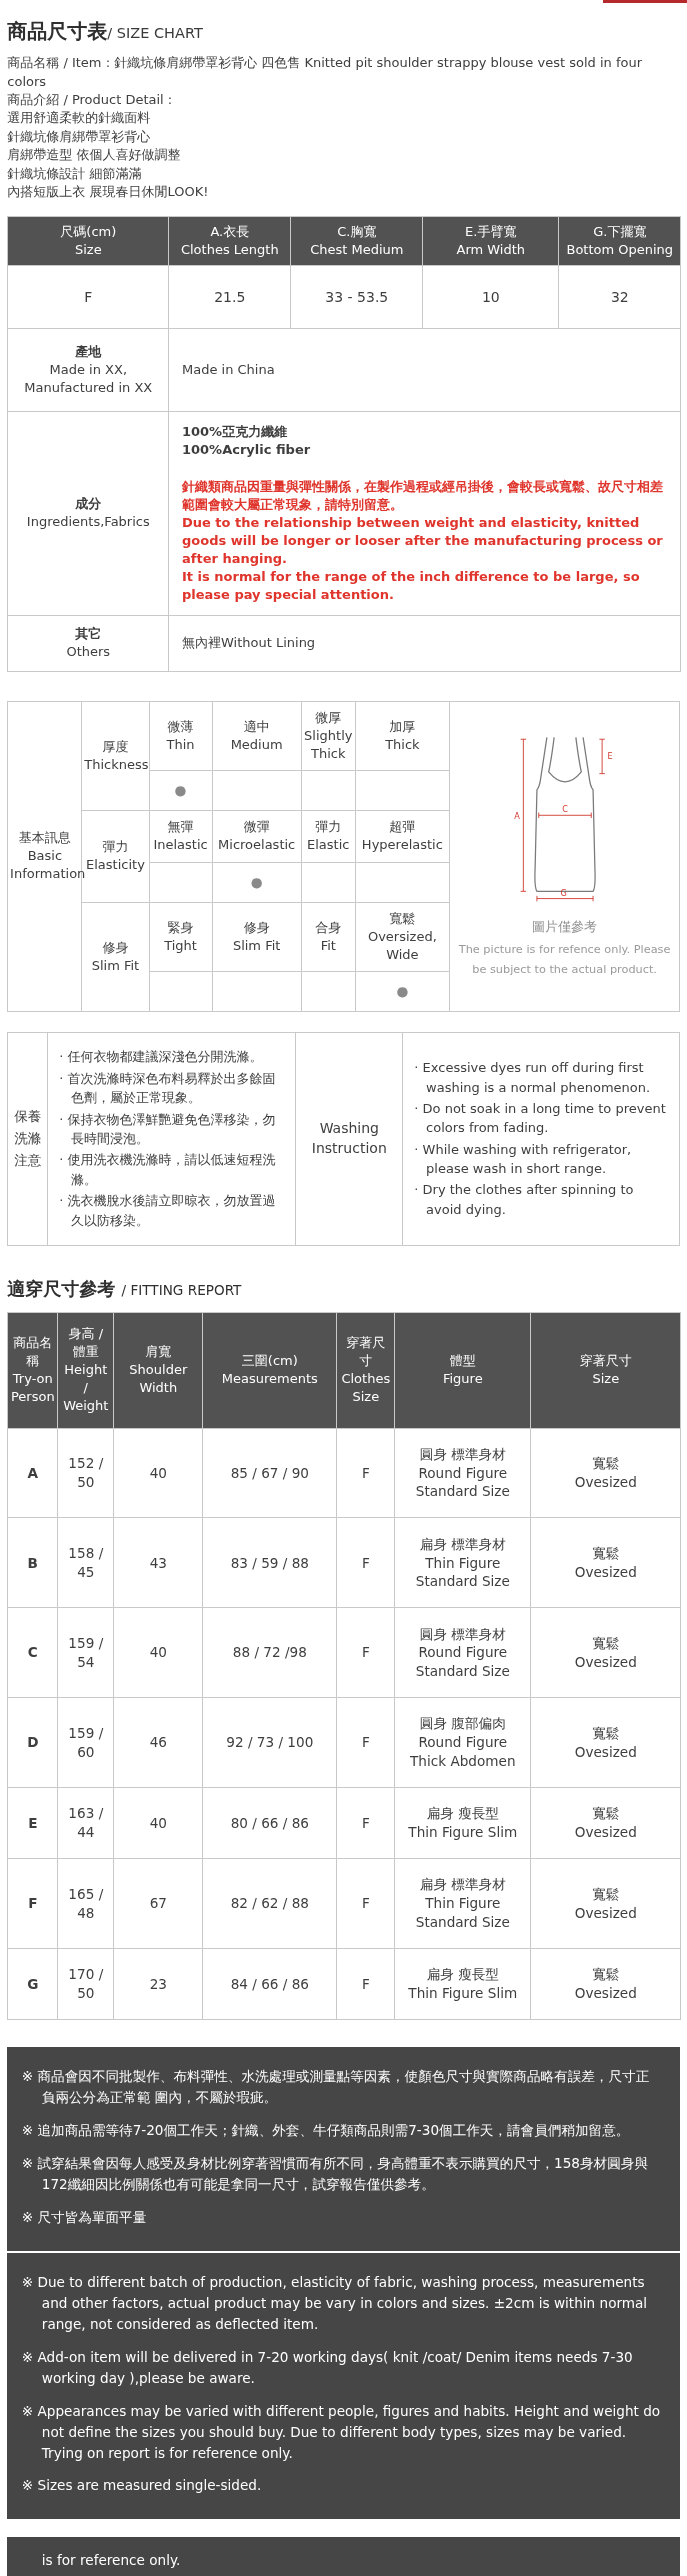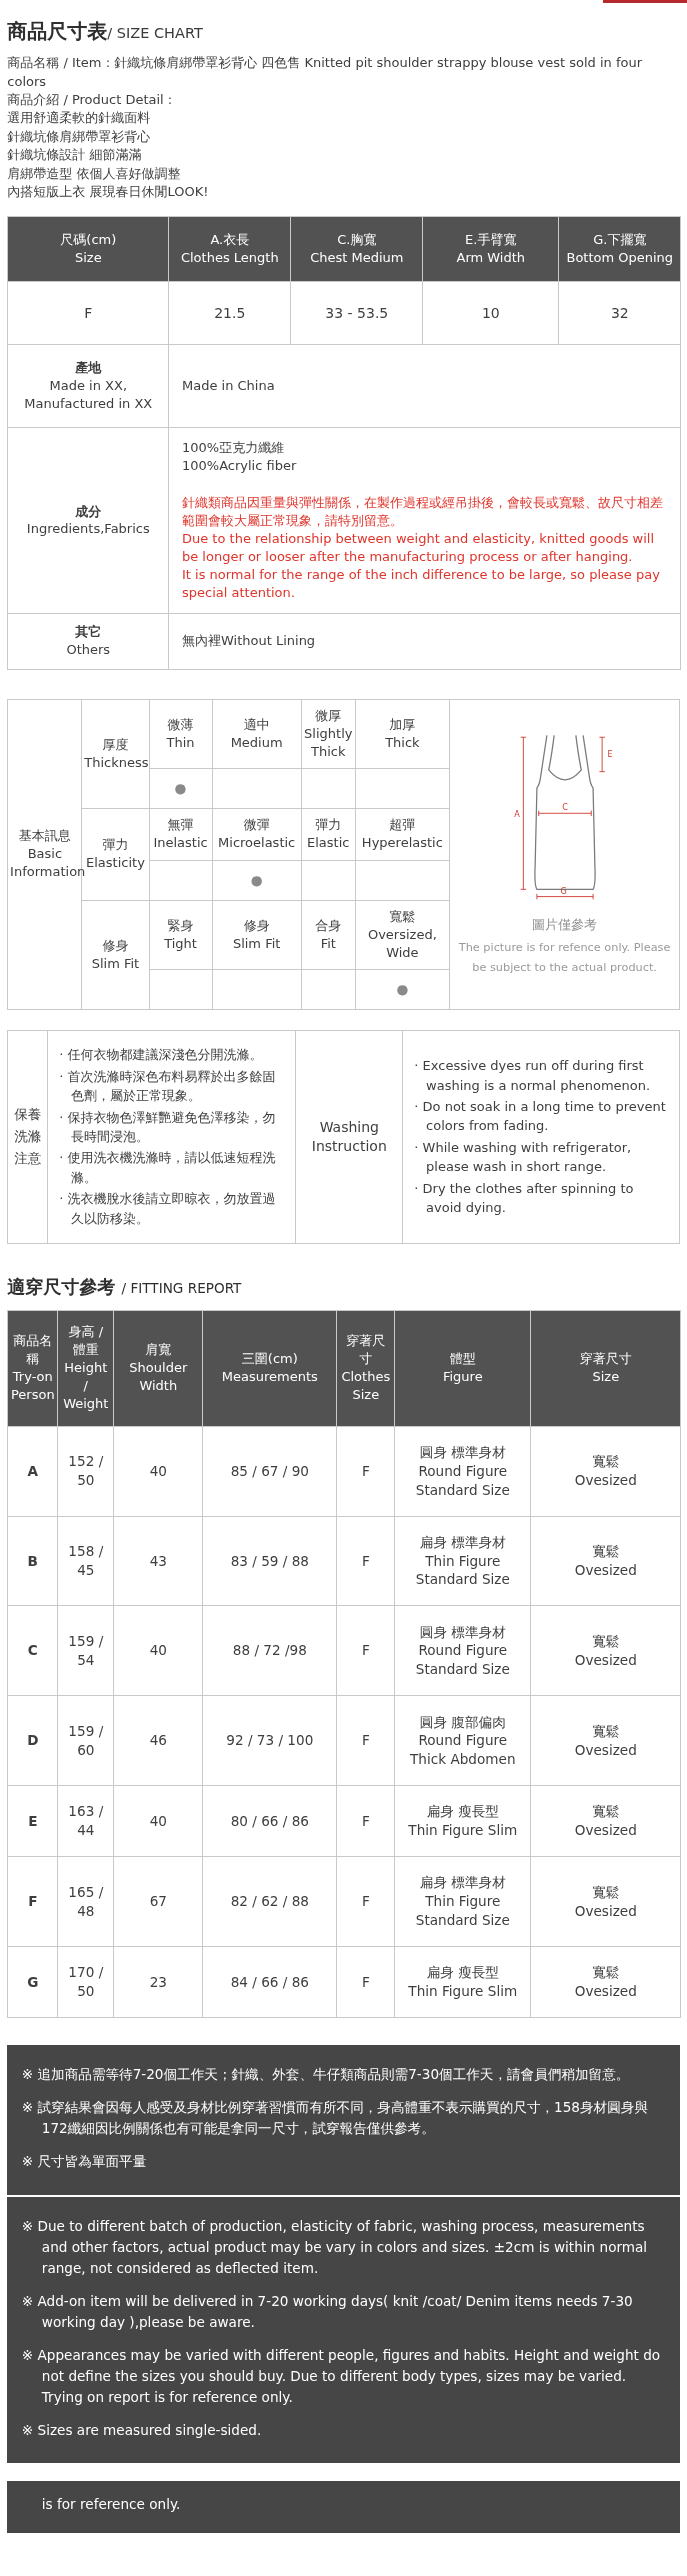--- a/index.html
+++ b/index.html
@@ -15,26 +15,26 @@
   h1 .t-en { font-size:14.5px; font-weight:normal; color:#3a3a3a; }
   .info p { margin:0; font-size:13px; line-height:1.42; color:#3e3e3e; }
 
   table { border-collapse:collapse; width:673px; table-layout:fixed; }
   td,th { border:0.9px solid #c9c9c9; font-size:13px; text-align:center;
           vertical-align:middle; padding:5.4px 3.6px; line-height:1.38; color:#3e3e3e; }
   th { background:#525252; color:#ffffff; font-weight:normal; }
   .zh,.en { display:block; }
 
   .size-table { margin-top:14.5px; }
-  .size-table th { height:65px;margin-left:44px; }
+  .size-table th { height:49px;margin-left:44px; }
   .size-table .data-cell { height:63px; font-size:14px; }
   .attr-label { height:83px; }
   .attr-label .zh { font-weight:bold; }
   .attr-value { text-align:left; padding:9px 12.7px; }
-  .ing-cell { padding:11px 12.7px; }
+  .ing-cell { padding:11px 12.7px;font-weight:bold; }
   .ing-cell span { display:block; }
   .red { color:#df352c; }
   .spacer { height:19px; }
 
   .basic-table { margin-top:29px; }
   .basic-table td { padding:7.3px 1.8px; }
   .bi-label .zh { font-weight:normal; }
   .opt-cell { padding:9px 1.8px; }
   .dot-cell { height:40px; color:#8a8a8a; font-size:13.6px; }
   .img-cell { padding:5.4px; }
@@ -71,22 +71,22 @@
 
 <div class="page">
 
   <h1><span class="t-zh">商品尺寸表</span><span class="t-en">/ SIZE CHART</span></h1>
 
   <div class="info">
     <p>商品名稱 / Item : 針織坑條肩綁帶罩衫背心 四色售 Knitted pit shoulder strappy blouse vest sold in four colors</p>
     <p>商品介紹 / Product Detail :</p>
     <p>選用舒適柔軟的針織面料</p>
     <p>針織坑條肩綁帶罩衫背心</p>
+    <p>肩綁帶造型 依個人喜好做調整</p>
     <p>針織坑條設計 細節滿滿</p>
-    <p>肩綁帶造型 依個人喜好做調整</p>
     <p>內搭短版上衣 展現春日休閒LOOK!</p>
   </div>
 
   <table class="size-table">
     <colgroup>
         <col style="width:161px">
         <col style="width:122px">
         <col style="width:132px">
         <col style="width:136px">
         <col style="width:122px">
@@ -458,20 +458,21 @@
           </td>
       <td>
             <span class="zh">寬鬆</span>
             <span class="en">Ovesized</span>
           </td>
     </tr>
   </tbody>
     </table>
 
   <div class="footer-box footer-zh">
+    <p>※ 商品會因不同批製作、布料彈性、水洗處理或測量點等因素，使顏色尺寸與實際商品略有誤差，尺寸正負兩公分為正常範 圍內，不屬於瑕疵。</p>
     <p>※ 追加商品需等待7-20個工作天；針織、外套、牛仔類商品則需7-30個工作天，請會員們稍加留意。</p>
     <p>※ 試穿結果會因每人感受及身材比例穿著習慣而有所不同，身高體重不表示購買的尺寸，158身材圓身與172纖細因比例關係也有可能是拿同一尺寸，試穿報告僅供參考。</p>
     <p>※ 尺寸皆為單面平量</p>
   </div>
   <div class="footer-box footer-en">
     <p>※ Due to different batch of production, elasticity of fabric, washing process, measurements and other factors, actual product may be vary in colors and sizes. ±2cm is within normal range, not considered as deflected item.</p>
     <p>※ Add-on item will be delivered in 7-20 working days( knit /coat/ Denim items needs 7-30 working day ),please be aware.</p>
     <p>※ Appearances may be varied with different people, figures and habits. Height and weight do not define the sizes you should buy. Due to different body types, sizes may be varied. Trying on report is for reference only.</p>
     <p>※ Sizes are measured single-sided.</p>
   </div>

